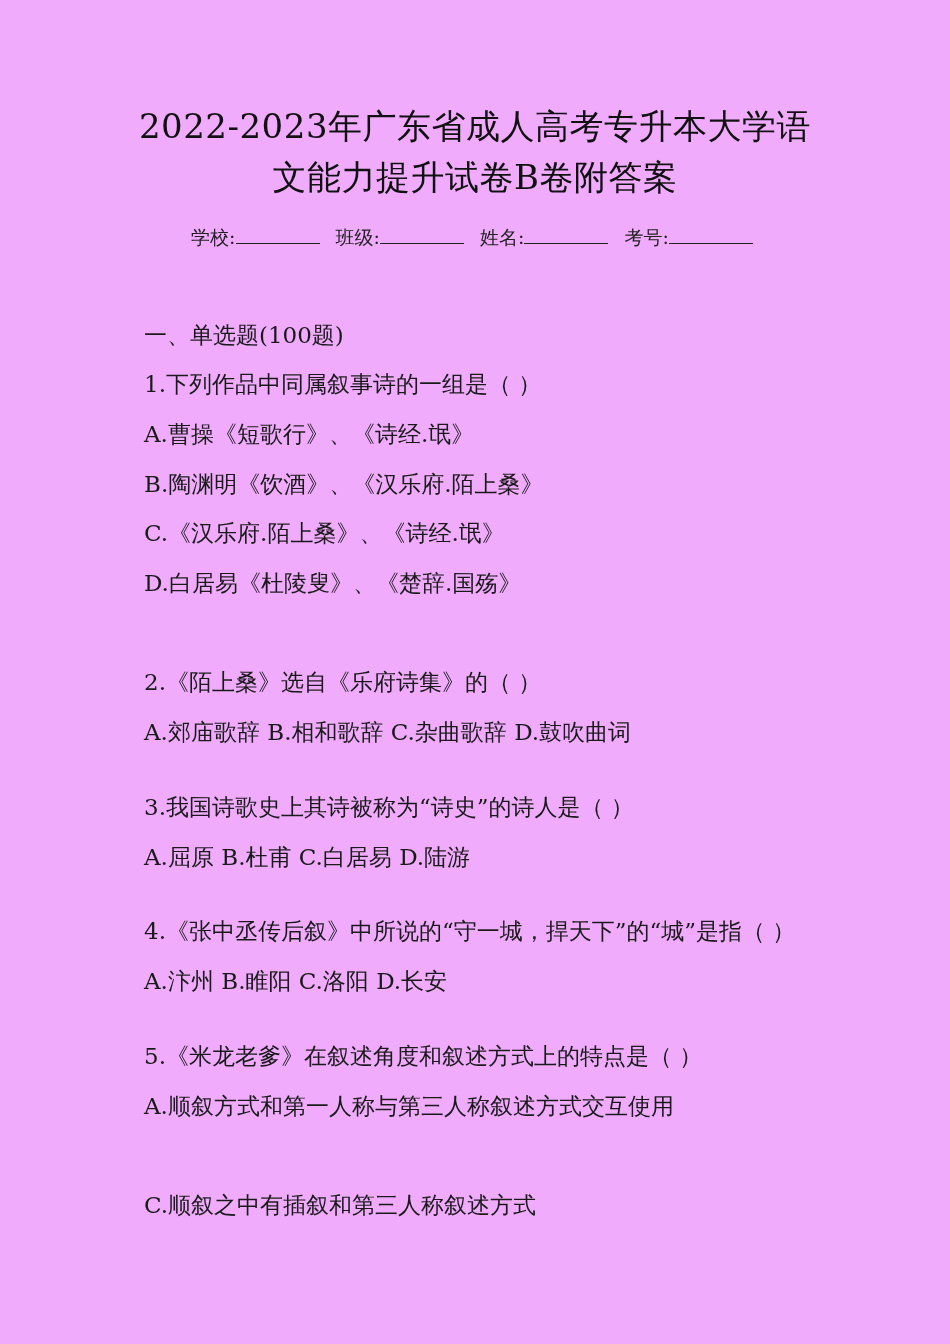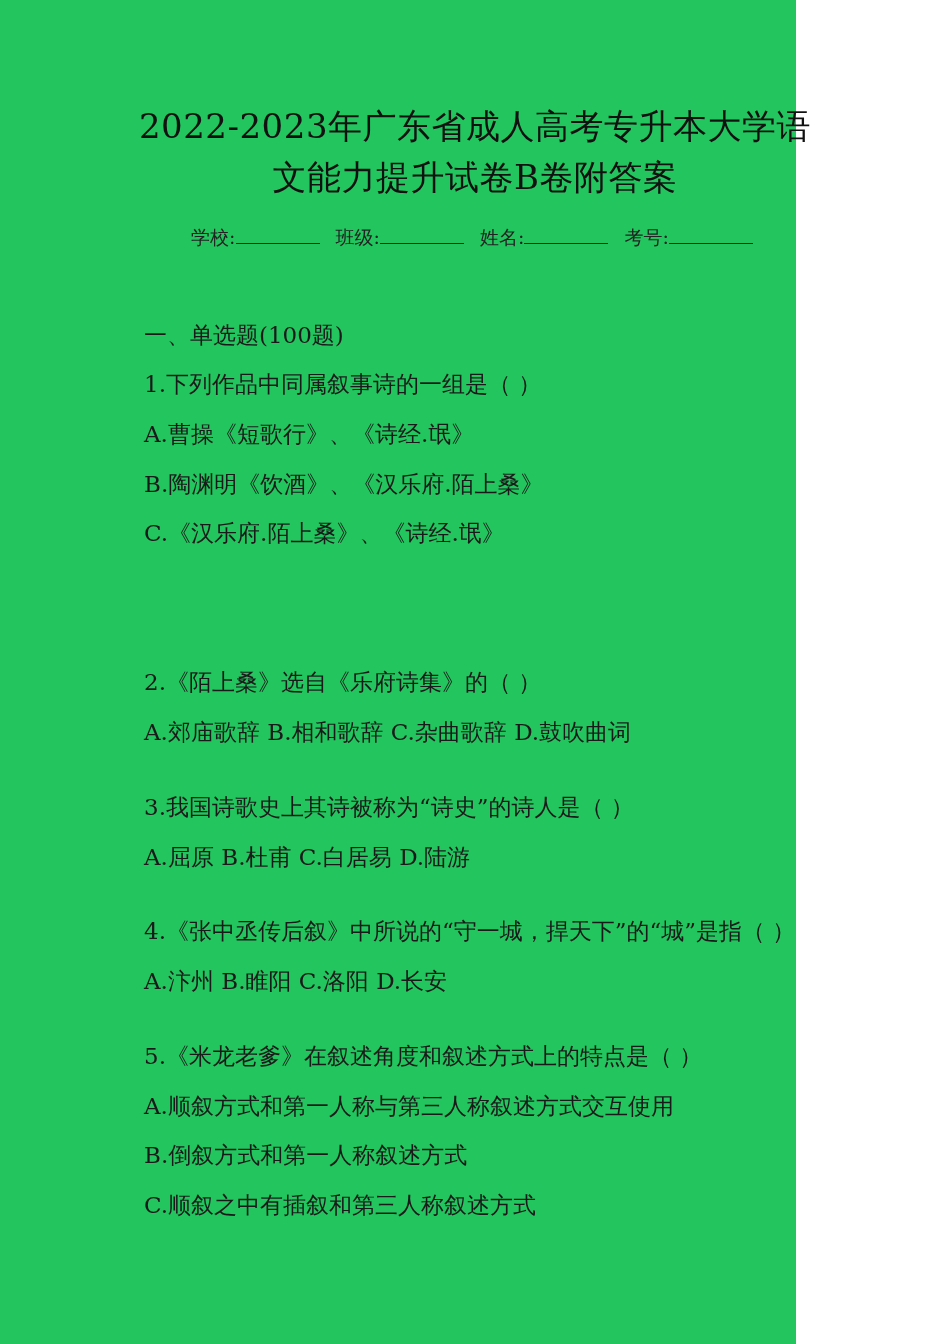--- a/index.html
+++ b/index.html
@@ -11,23 +11,23 @@
       width: 950px;
       height: 1344px;
       position: relative;
       overflow: hidden;
       font-family: "DejaVu Serif", "Liberation Serif", serif;
       color: #111111;
     }
     .page {
       position: absolute;
       left: 0; top: 0;
-      width: 796px;
+      width: 950px;
       height: 1344px;
-      background: #22c55e;
+      background: #f0abfc;
     }
     .title {
       position: absolute;
       left: 0;
       width: 950px;
       text-align: center;
       font-size: 34px;
       line-height: 40px;
       letter-spacing: 0.5px;
       color: #111;
@@ -78,28 +78,28 @@
     <span class="info-field"><span>姓名:</span><span class="info-blank"></span></span>
     <span class="info-field"><span>考号:</span><span class="info-blank"></span></span>
   </div>
 
   <div class="line" style="top:322px;">一、单选题(100题)</div>
 
   <div class="line" style="top:371px;">1.下列作品中同属叙事诗的一组是（  ）</div>
   <div class="line" style="top:421px;">A.曹操《短歌行》、《诗经.氓》</div>
   <div class="line" style="top:471px;text-align:center;">B.陶渊明《饮酒》、《汉乐府.陌上桑》</div>
   <div class="line" style="top:520px;">C.《汉乐府.陌上桑》、《诗经.氓》</div>
+  <div class="line" style="top:570px;">D.白居易《杜陵叟》、《楚辞.国殇》</div>
 
   <div class="line" style="top:669px;">2.《陌上桑》选自《乐府诗集》的（  ）</div>
   <div class="line" style="top:719px;text-align:center;">A.郊庙歌辞 B.相和歌辞 C.杂曲歌辞 D.鼓吹曲词</div>
 
   <div class="line" style="top:794px;">3.我国诗歌史上其诗被称为“诗史”的诗人是（   ）</div>
   <div class="line" style="top:844px;">A.屈原 B.杜甫 C.白居易 D.陆游</div>
 
   <div class="line" style="top:918px;">4.《张中丞传后叙》中所说的“守一城，捍天下”的“城”是指（  ）</div>
   <div class="line" style="top:968px;">A.汴州 B.睢阳 C.洛阳 D.长安</div>
 
   <div class="line" style="top:1043px;">5.《米龙老爹》在叙述角度和叙述方式上的特点是（  ）</div>
   <div class="line" style="top:1093px;">A.顺叙方式和第一人称与第三人称叙述方式交互使用</div>
-  <div class="line" style="top:1142px;">B.倒叙方式和第一人称叙述方式</div>
   <div class="line" style="top:1192px;">C.顺叙之中有插叙和第三人称叙述方式</div>
 
 </div>
 
 </body></html>

